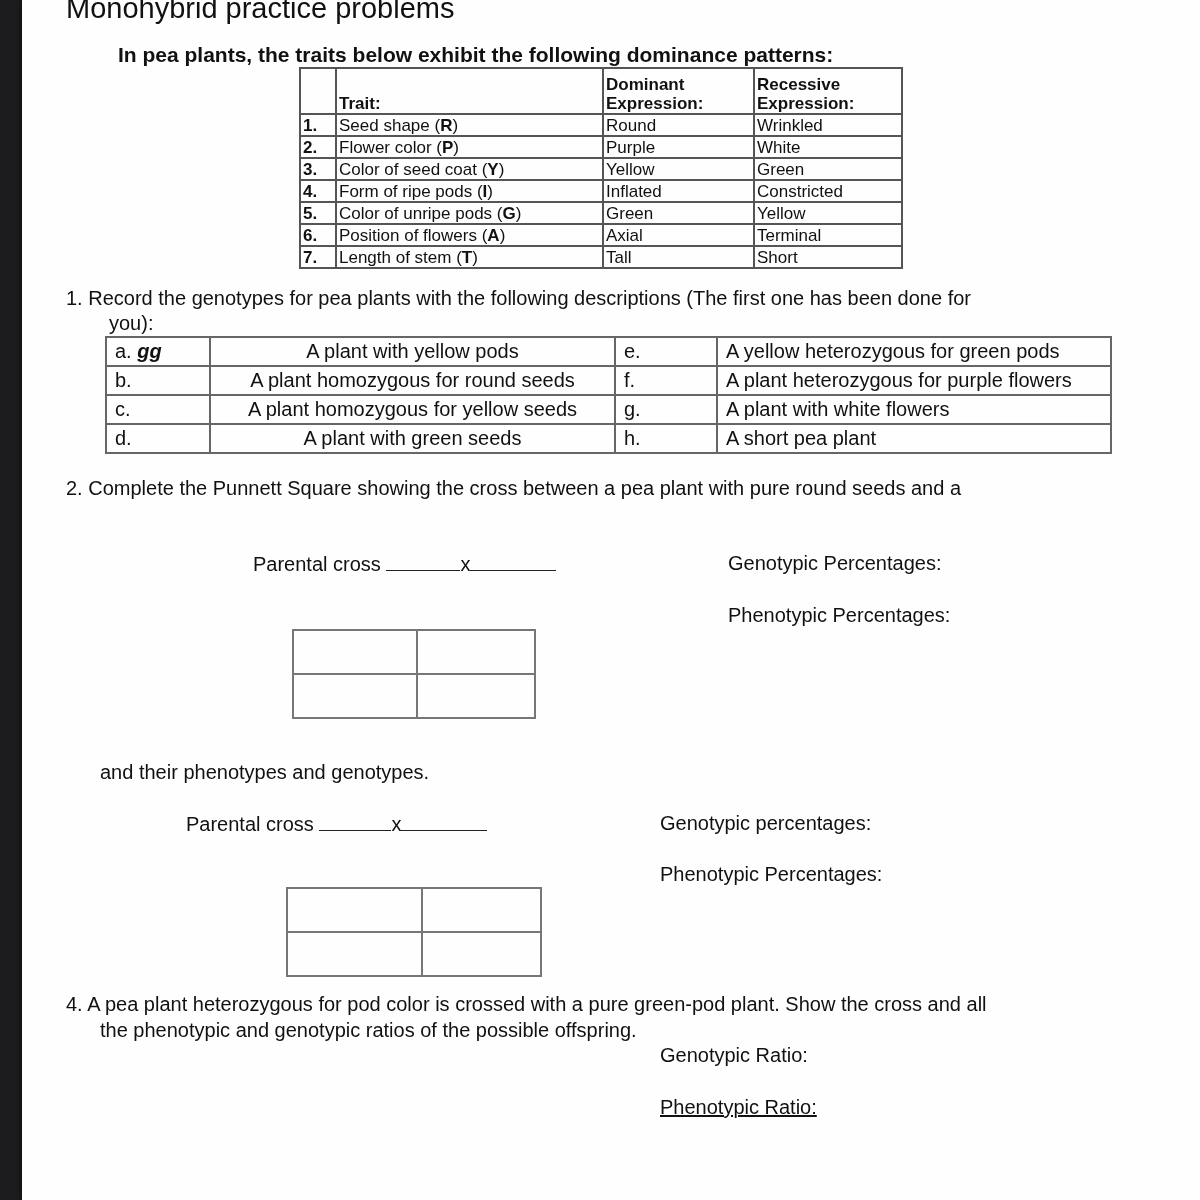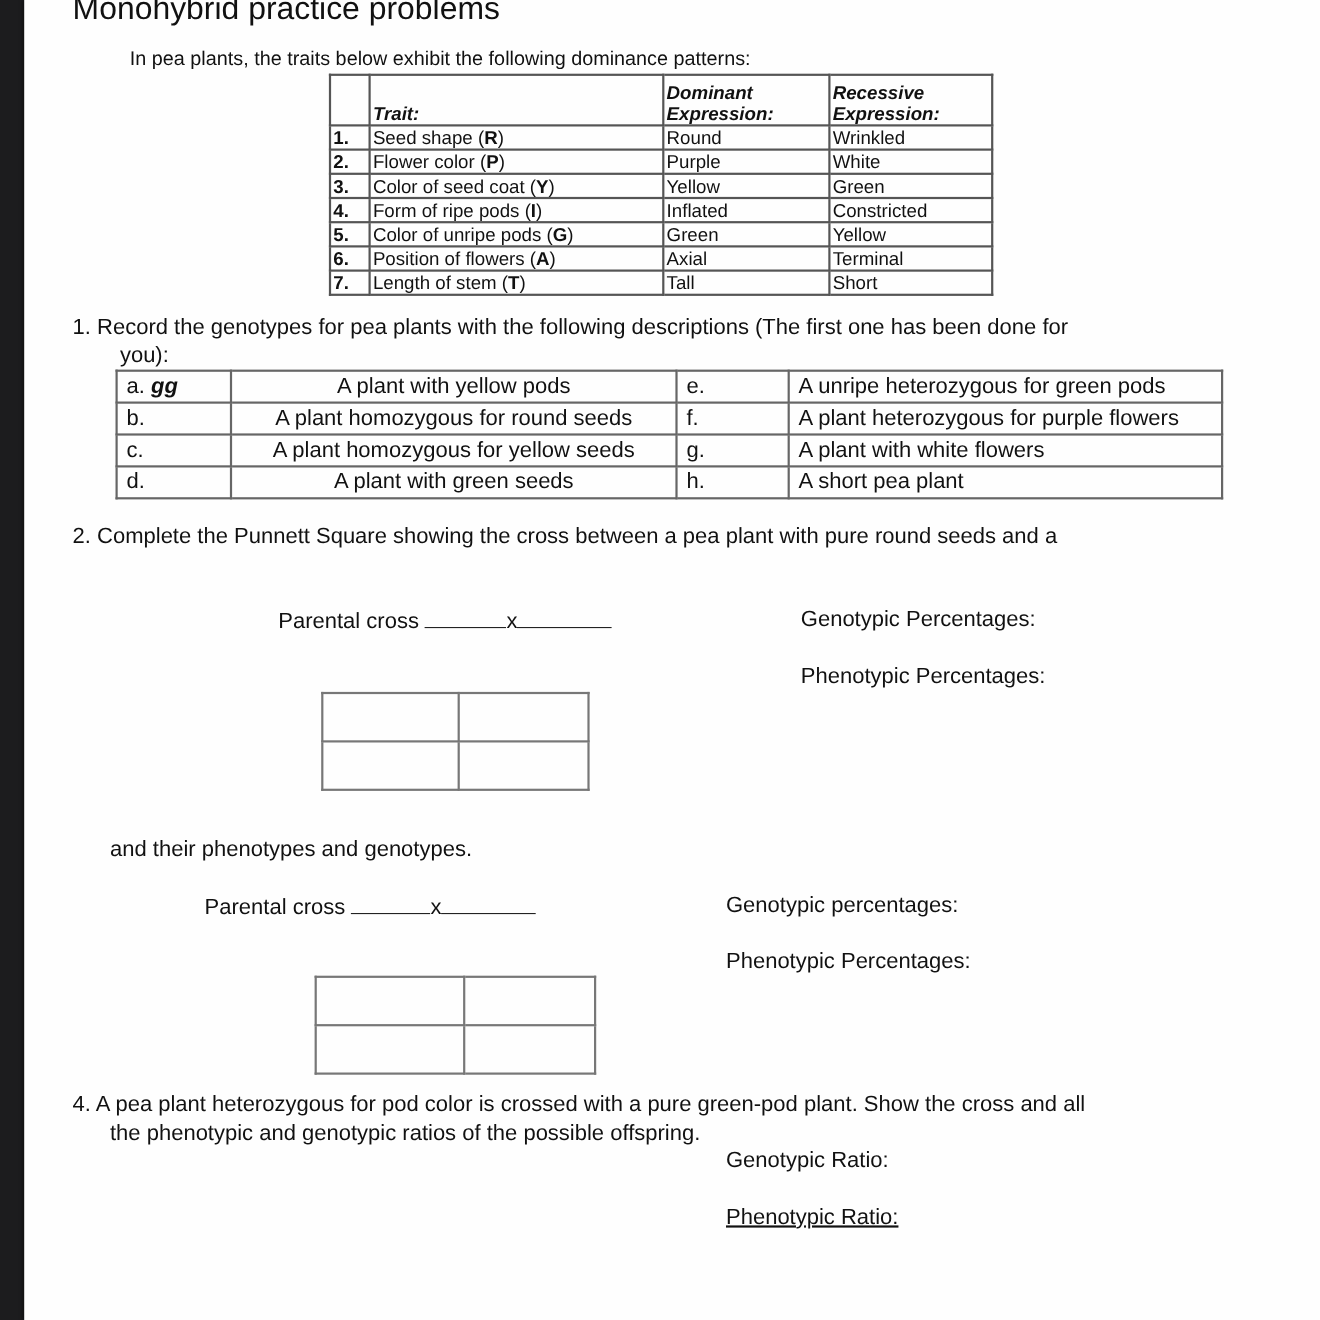--- a/index.html
+++ b/index.html
@@ -11,28 +11,28 @@
     position: relative;
   }
   .page {
     position: absolute; left: 22px; top: 0; width: 1155px; height: 1200px;
     background: #fefefe;
     box-shadow: -2px 0 3px rgba(0,0,0,0.4);
     padding-left: 44px;
   }
   .abs { position: absolute; white-space: nowrap; }
   .title { left: 44px; top: -8px; font-size: 29px; color: #111; }
-  .intro { left: 96px; top: 43px; font-size: 18px; font-weight: normal; }
+  .intro { left: 96px; top: 43px; font-size: 21px; font-weight: bold; }
 
   table.traits {
     position: absolute; left: 277px; top: 67px;
     border-collapse: collapse; font-size: 17px; line-height: 19px;
   }
   table.traits td { border: 2px solid #555; padding: 0 2px; vertical-align: bottom; height: 20px; }
-  table.traits tr.hdr td { height: 44px; font-weight: bold; font-style: italic; }
+  table.traits tr.hdr td { height: 44px; font-weight: bold; }
   table.traits td.num { width: 30px; font-weight: bold; }
   table.traits td.trait { width: 261px; }
   table.traits td.dom { width: 145px; }
   table.traits td.rec { width: 142px; }
   .b { font-weight: bold; }
 
   .q { font-size: 20px; line-height: 25px; }
   .q1 { left: 44px; top: 286px; }
   .q1b { left: 87px; top: 311px; }
 
@@ -129,21 +129,21 @@
 
   <div class="abs q q1">1.  Record the genotypes for pea plants with the following descriptions (The first one has been done for</div>
   <div class="abs q q1b">you):</div>
 
   <table class="geno">
     <tbody>
         <tr>
       <td class="l1"><span>a.</span> <b><i>gg</i></b></td>
       <td class="d1">A plant with yellow pods</td>
       <td class="l2">e.</td>
-      <td class="d2">A unripe heterozygous for green pods</td>
+      <td class="d2">A yellow heterozygous for green pods</td>
     </tr>
     <tr>
       <td class="l1"><span>b.</span></td>
       <td class="d1">A plant homozygous for round seeds</td>
       <td class="l2">f.</td>
       <td class="d2">A plant heterozygous for purple flowers</td>
     </tr>
     <tr>
       <td class="l1"><span>c.</span></td>
       <td class="d1">A plant homozygous for yellow seeds</td>

